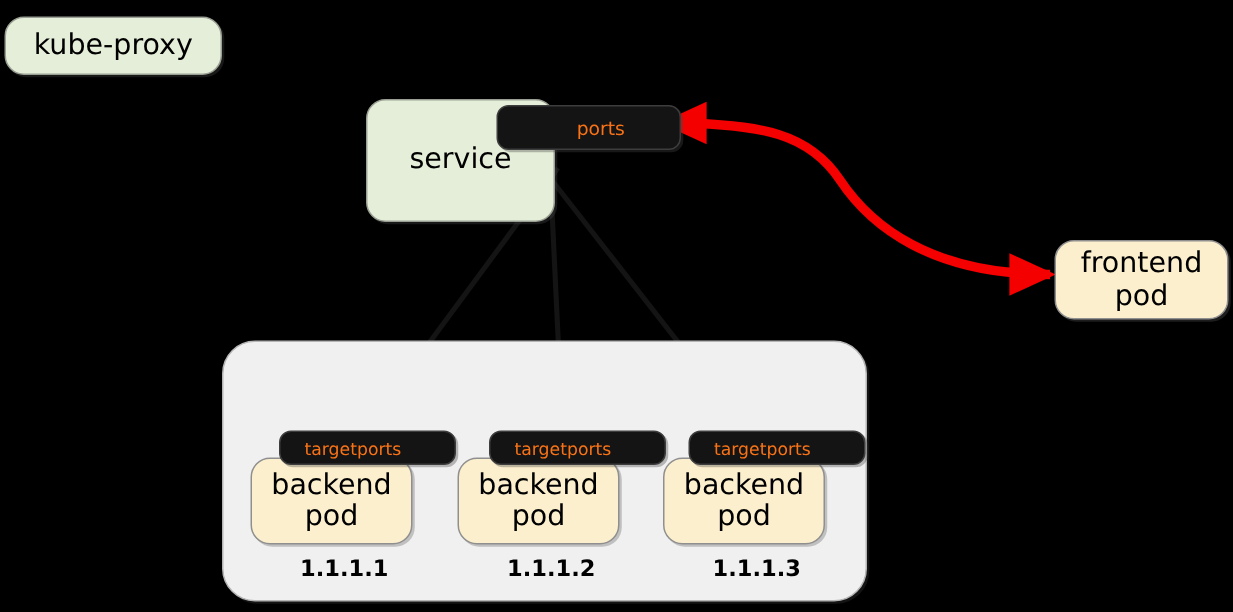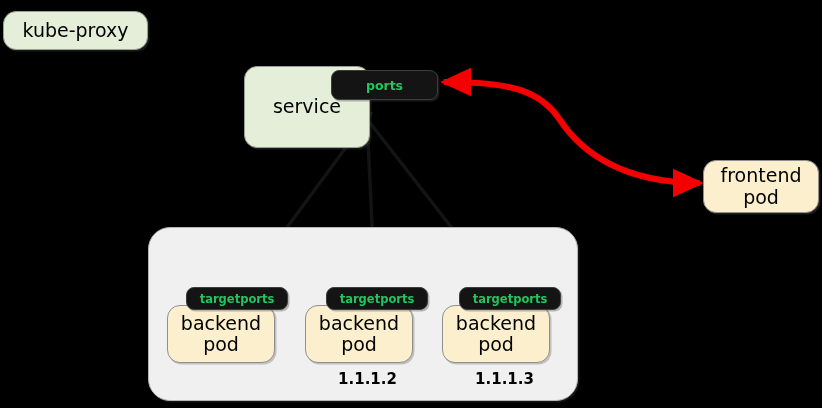--- a/index.html
+++ b/index.html
@@ -51,23 +51,24 @@
     border: 1.4px solid #8f8f8f;
     border-radius: 13px;
     box-shadow: 1.5px 1.5px 0 rgba(90,90,90,0.32);
   }
 
   
   .chip {
     background: #141414;
     border: 1.3px solid #3d3d3d;
     border-radius: 8px;
-    color: #22c55e;
-    font-weight: bold;
+    color: #f97316;
+    font-weight: normal;
     box-shadow: 1.5px 1.5px 0 rgba(70,70,70,0.35);
+    padding-left: 16px;
   }
 
   
   .group-box {
     position: absolute;
     box-sizing: border-box;
     background: #f0f0f0;
     border: 1.4px solid #b5b5b5;
     border-radius: 22px;
     box-shadow: 1.5px 1.5px 0 rgba(90,90,90,0.22);
@@ -106,21 +107,21 @@
     z-index: 3;
   }
   #pod-1 { left: 167px; }
   #pod-2 { left: 305px; }
   #pod-3 { left: 442px; }
 
   .chip-targetports {
     position: absolute;
     top: 287px;
     width: 100px; height: 21px;
-    display: flex; align-items: center; justify-content: center;
+    display: flex; align-items: center; 
     font-size: 11.5px;
     z-index: 4;
   }
   #chip-tp-1 { left: 186px; }
   #chip-tp-2 { left: 326px; }
   #chip-tp-3 { left: 459px; }
 
   .ip-label {
     position: absolute;
     top: 370px;
@@ -188,20 +189,23 @@
 
   <div class="node pod-box backend-pod" id="pod-1">
     <span>
       <span class="node-text">backend</span>
       <span class="node-text">pod</span>
     </span>
   </div>
   <div class="chip chip-targetports" id="chip-tp-1">
     <span>targetports</span>
   </div>
+  <div class="ip-label" id="ip-1">
+    <span>1.1.1.1</span>
+  </div>
 
   <div class="node pod-box backend-pod" id="pod-2">
     <span>
       <span class="node-text">backend</span>
       <span class="node-text">pod</span>
     </span>
   </div>
   <div class="chip chip-targetports" id="chip-tp-2">
     <span>targetports</span>
   </div>

